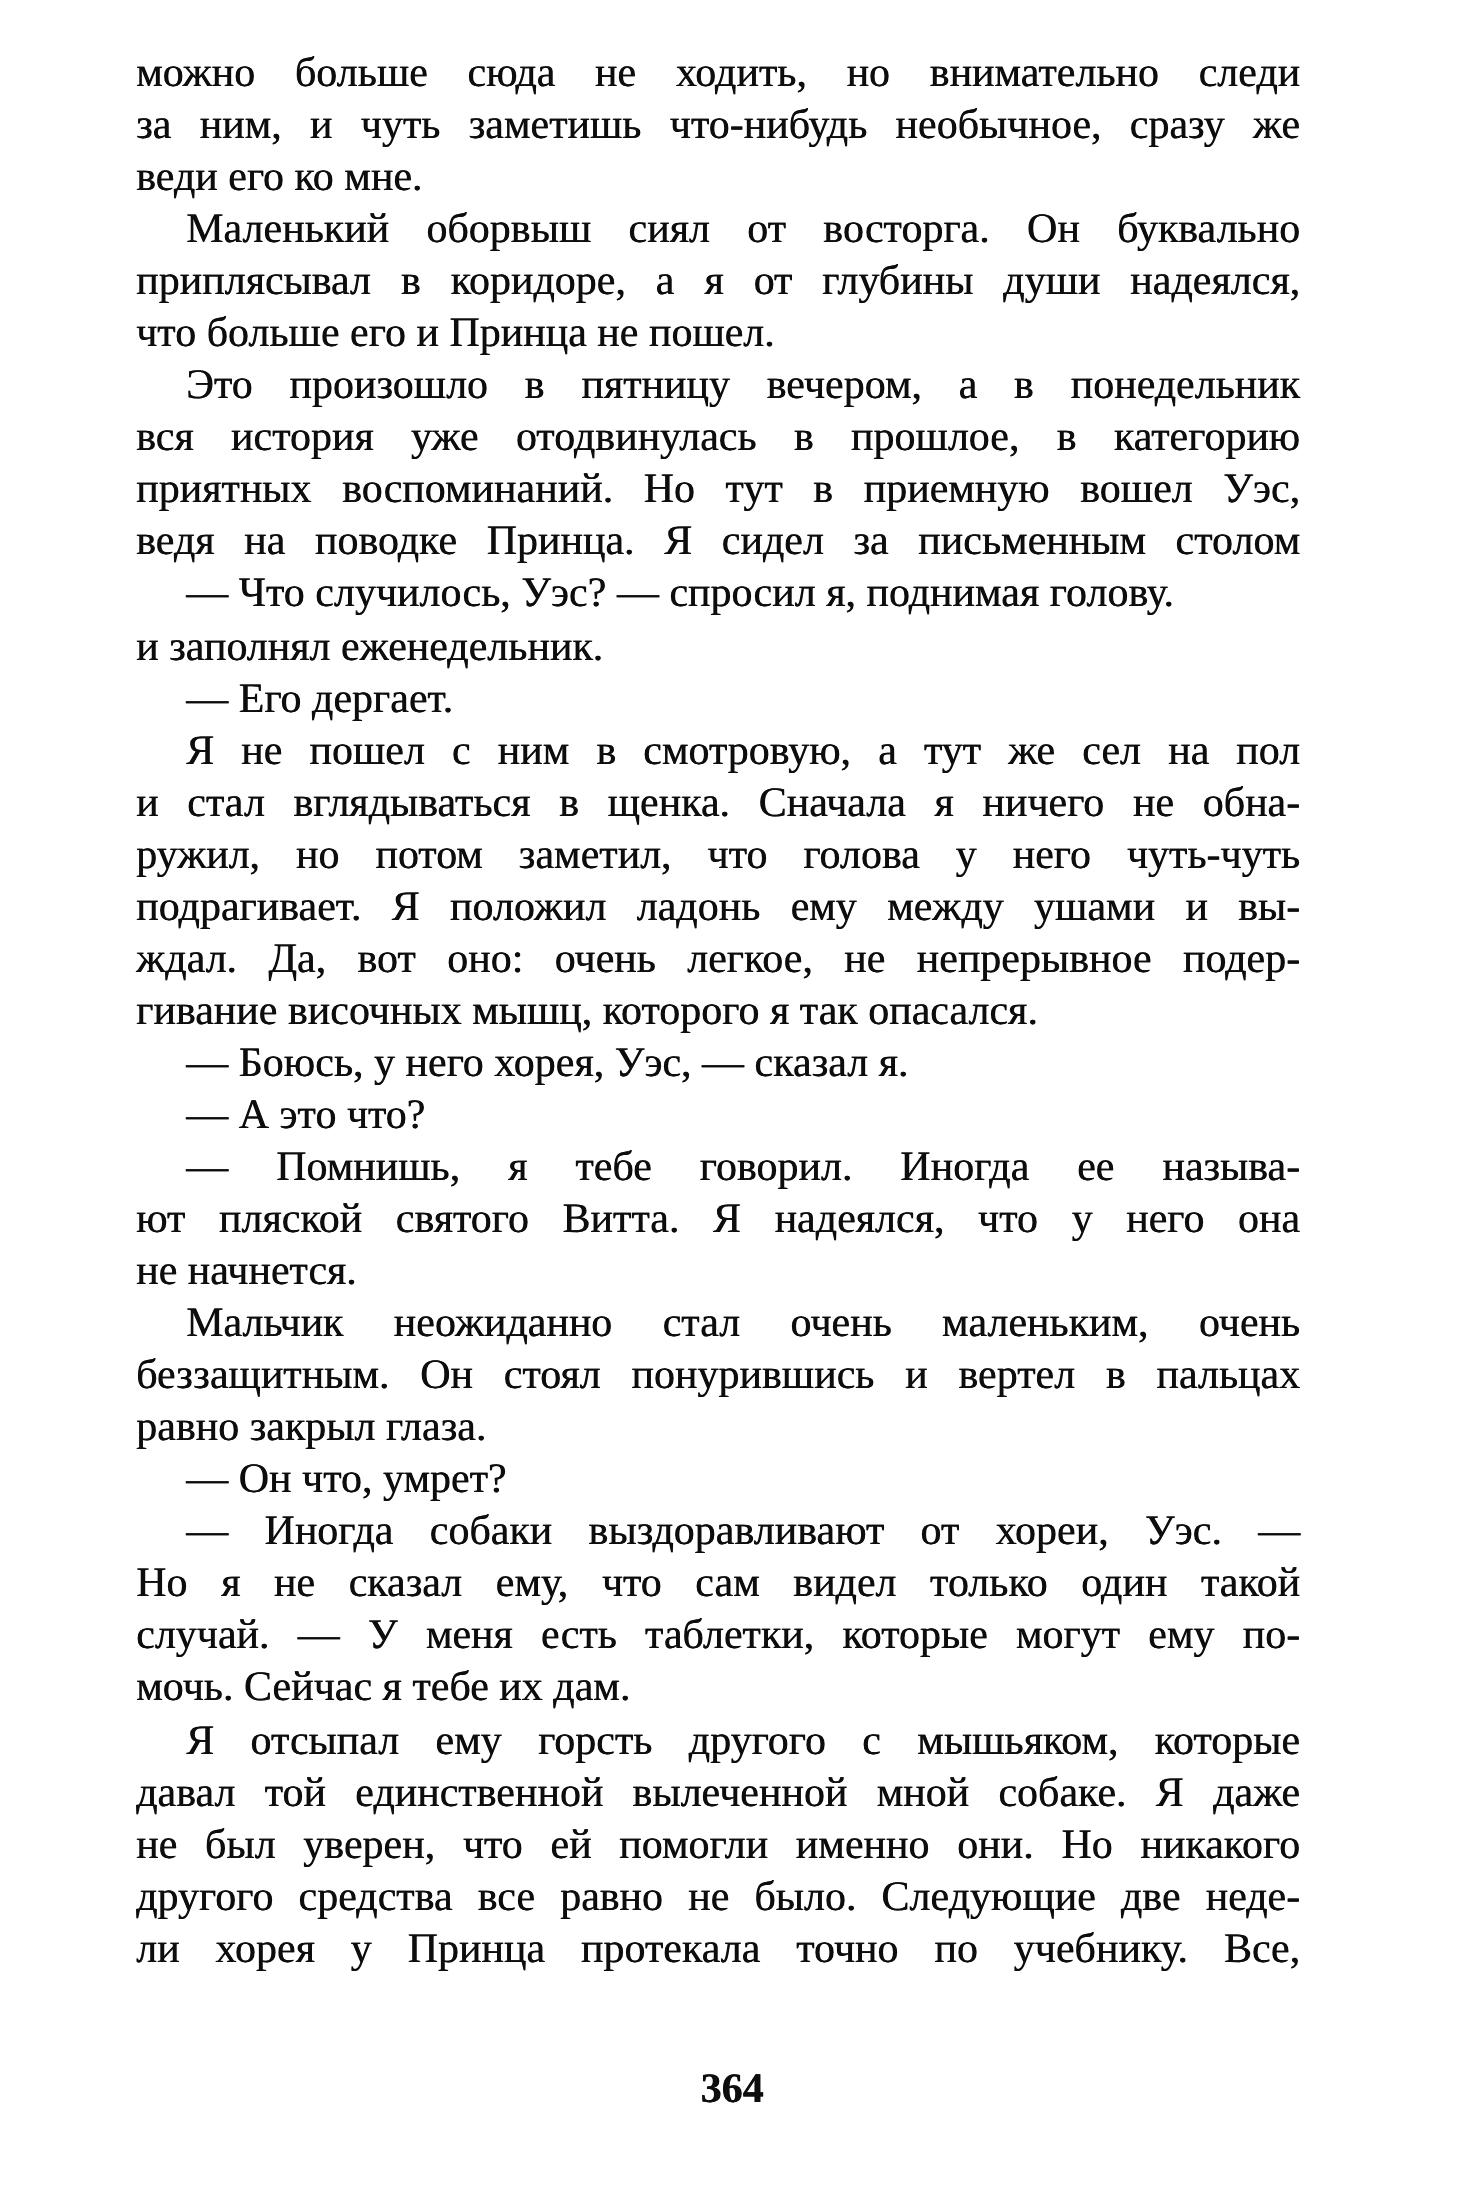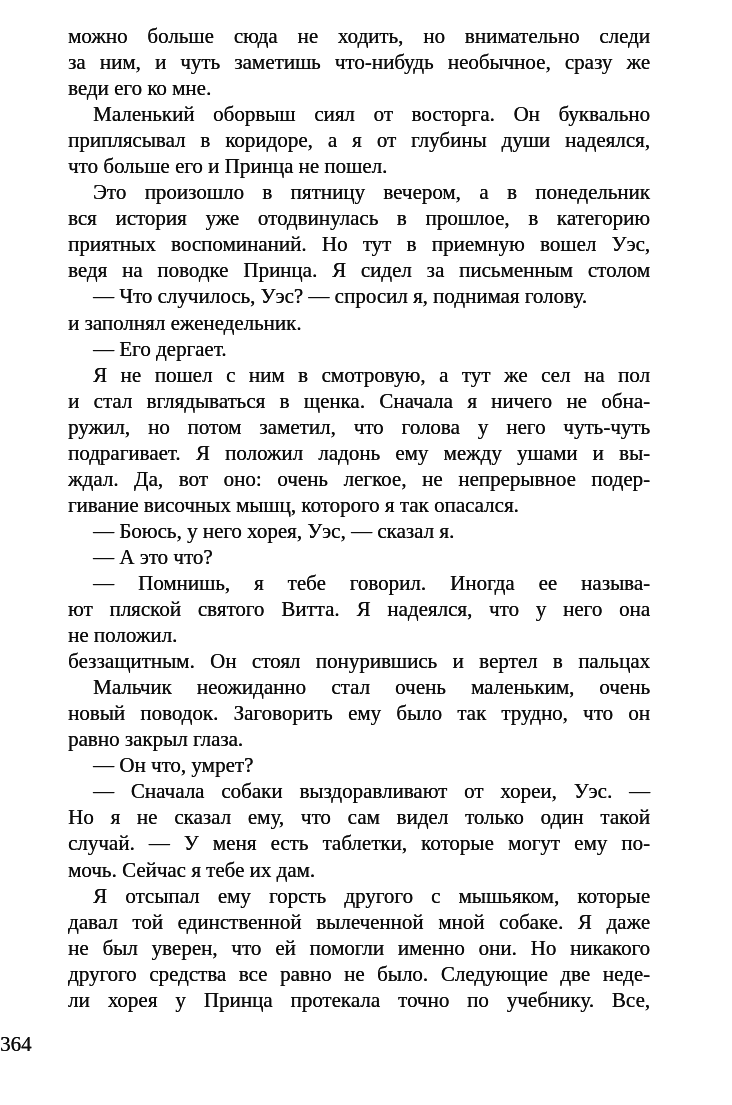--- a/index.html
+++ b/index.html
@@ -33,24 +33,25 @@
     text-align-last: justify;
   }
   .ln.ind {
     text-indent: 25px;
   }
   .page-number {
     position: absolute;
     top: 1031px;
     left: 0;
     width: 732px;
-    text-align: left;
+    text-align: center;
     font-size: 21px;
     line-height: 26px;
     text-shadow: 0.25px 0 0 currentColor;
+    font-weight: bold;
   }
 </style>
 </head>
 <body>
 
 <div class="book-page">
   <div class="text-block">
     <div class="ln j">можно больше сюда не ходить, но внимательно следи</div>
     <div class="ln j">за ним, и чуть заметишь что-нибудь необычное, сразу же</div>
     <div class="ln">веди его ко мне.</div>
@@ -67,27 +68,26 @@
     <div class="ln ind j">Я не пошел с ним в смотровую, а тут же сел на пол</div>
     <div class="ln j">и стал вглядываться в щенка. Сначала я ничего не обна-</div>
     <div class="ln j">ружил, но потом заметил, что голова у него чуть-чуть</div>
     <div class="ln j">подрагивает. Я положил ладонь ему между ушами и вы-</div>
     <div class="ln j">ждал. Да, вот оно: очень легкое, не непрерывное подер-</div>
     <div class="ln">гивание височных мышц, которого я так опасался.</div>
     <div class="ln ind">— Боюсь, у него хорея, Уэс, — сказал я.</div>
     <div class="ln ind">— А это что?</div>
     <div class="ln ind j">— Помнишь, я тебе говорил. Иногда ее называ-</div>
     <div class="ln j">ют пляской святого Витта. Я надеялся, что у него она</div>
-    <div class="ln">не положил.</div>
+    <div class="ln">не начнется.</div>
+    <div class="ln ind j">Мальчик неожиданно стал очень маленьким, очень</div>
     <div class="ln j">беззащитным. Он стоял понурившись и вертел в пальцах</div>
-    <div class="ln ind j">Мальчик неожиданно стал очень маленьким, очень</div>
-    <div class="ln j">новый поводок. Заговорить ему было так трудно, что он</div>
     <div class="ln">равно закрыл глаза.</div>
     <div class="ln ind">— Он что, умрет?</div>
-    <div class="ln ind j">— Сначала собаки выздоравливают от хореи, Уэс. —</div>
+    <div class="ln ind j">— Иногда собаки выздоравливают от хореи, Уэс. —</div>
     <div class="ln j">Но я не сказал ему, что сам видел только один такой</div>
     <div class="ln j">случай. — У меня есть таблетки, которые могут ему по-</div>
     <div class="ln">мочь. Сейчас я тебе их дам.</div>
     <div class="ln ind j">Я отсыпал ему горсть другого с мышьяком, которые</div>
     <div class="ln j">давал той единственной вылеченной мной собаке. Я даже</div>
     <div class="ln j">не был уверен, что ей помогли именно они. Но никакого</div>
     <div class="ln j">другого средства все равно не было. Следующие две неде-</div>
     <div class="ln j">ли хорея у Принца протекала точно по учебнику. Все,</div>
   </div>
   <div class="page-number">364</div>

